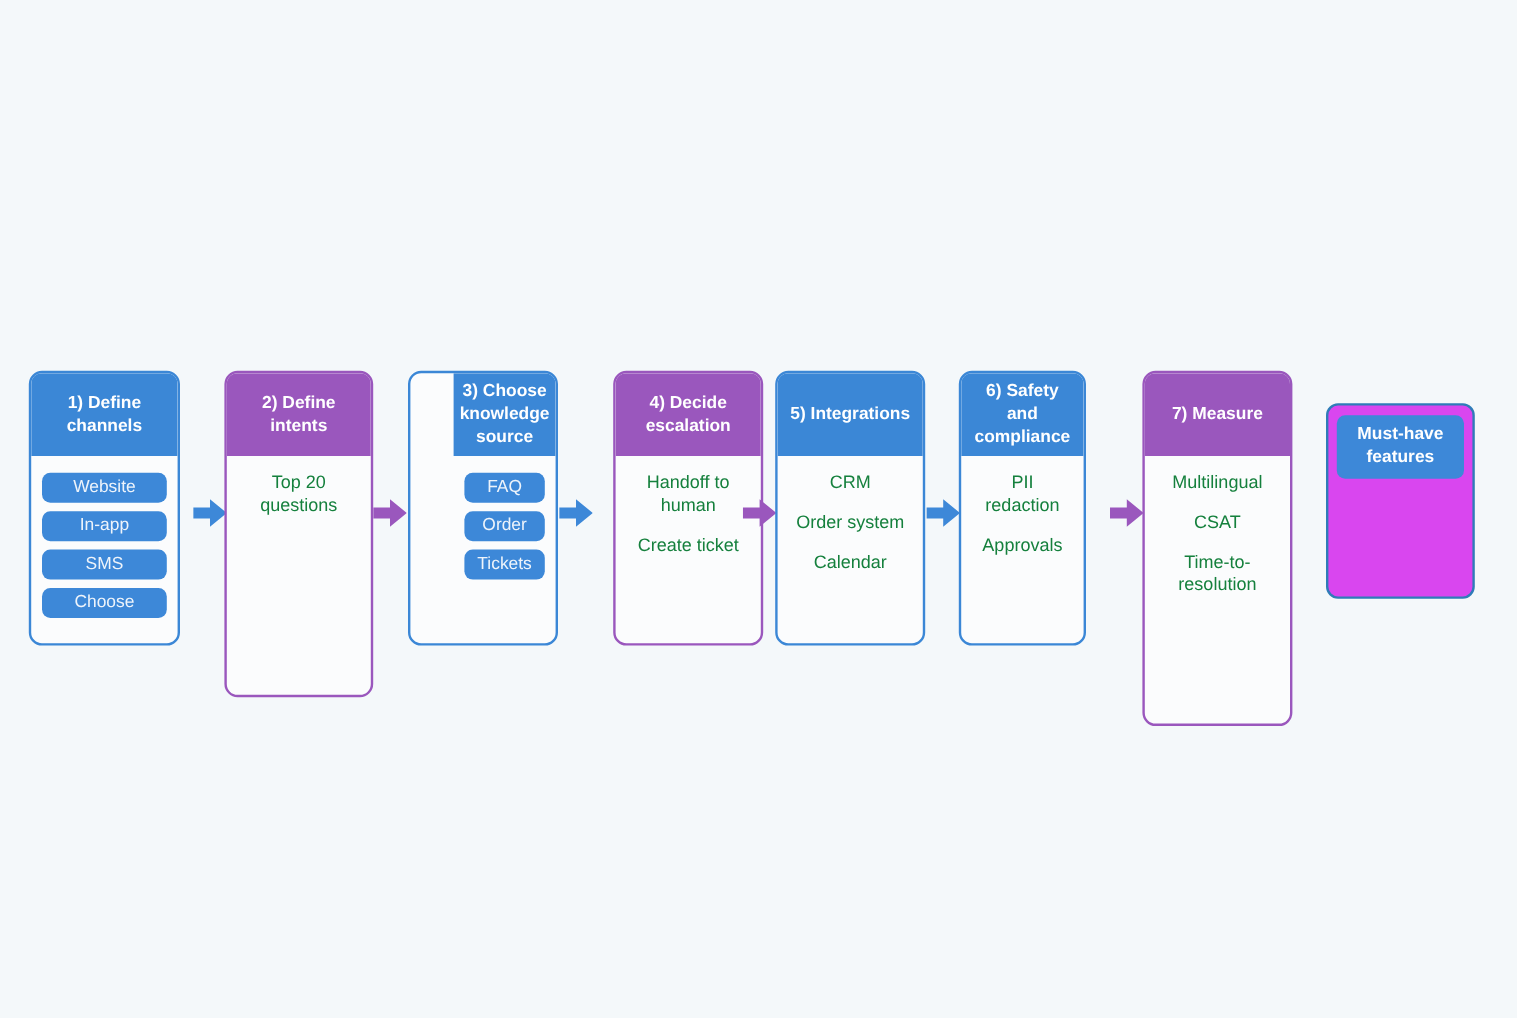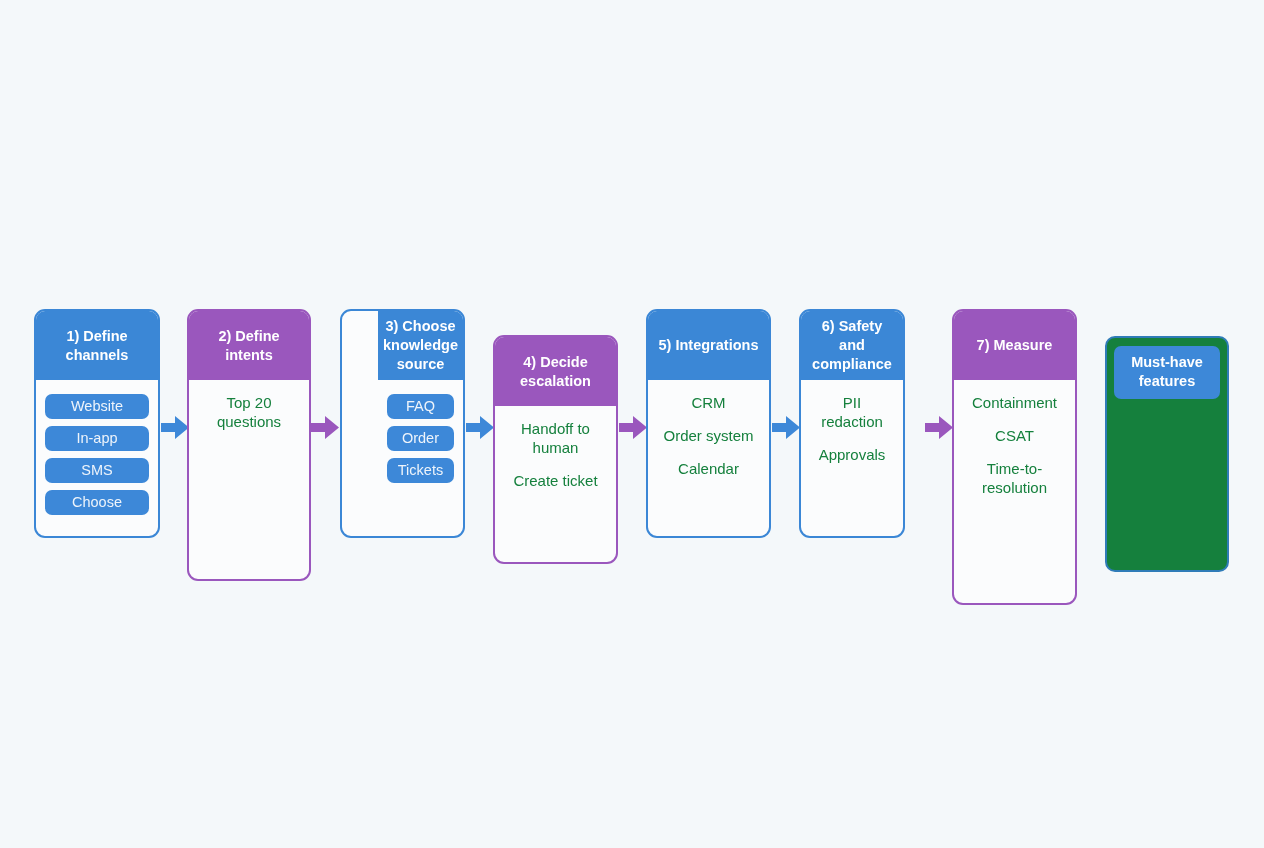--- a/index.html
+++ b/index.html
@@ -98,25 +98,25 @@
     width: 28px;
     height: 27px;
   }
 
   
   .sidebox {
     position: absolute;
     left: 1105px;
     top: 336px;
     width: 124px;
-    height: 236px;
+    height: 163px;
     box-sizing: border-box;
     border: 2px solid #2f7cb8;
     border-radius: 10px;
-    background: #15803d;
+    background: #d946ef;
     padding: 8px 7px 8px 7px;
     display: flex;
     flex-direction: column;
   }
   .sidebox-header {
     box-sizing: border-box;
     width: 100%;
     border-radius: 7px;
     background: #3d88d8;
     color: #ffffff;
@@ -146,21 +146,21 @@
     top: 0;
   }
 </style>
 </head>
 <body>
 
 <div id="stage">
 
   <div class="flow">
 
-    <div class="card blue" style="left:34px; width:126px; height:229px;">
+    <div class="card blue" style="left:24px; width:126px; height:229px;">
       <div class="card-header">1) Define channels</div>
       <div class="card-body pills">
         <div class="pill">Website</div>
         <div class="pill">In-app</div>
         <div class="pill">SMS</div>
         <div class="pill">Choose</div>
       </div>
     </div>
 
     <div class="arrow" style="left:161px;">
@@ -190,21 +190,21 @@
         <div class="pill">Tickets</div>
       </div>
     </div>
 
     <div class="arrow" style="left:466px;">
       <svg width="28" height="27" viewBox="0 0 28 27">
         <polygon points="0,9 14,9 14,2 28,13.5 14,25 14,18 0,18" fill="#3d88d8"></polygon>
       </svg>
     </div>
 
-    <div class="card purple" style="left:493px; width:125px; height:229px;margin-top:26px;">
+    <div class="card purple" style="left:511px; width:125px; height:229px;">
       <div class="card-header">4) Decide escalation</div>
       <div class="card-body">
         <div class="body-line">Handoff to human</div>
         <div class="body-line">Create ticket</div>
       </div>
     </div>
 
     <div class="arrow" style="left:619px;">
       <svg width="28" height="27" viewBox="0 0 28 27">
         <polygon points="0,9 14,9 14,2 28,13.5 14,25 14,18 0,18" fill="#9a57bd"></polygon>
@@ -236,21 +236,21 @@
 
     <div class="arrow" style="left:925px;">
       <svg width="28" height="27" viewBox="0 0 28 27">
         <polygon points="0,9 14,9 14,2 28,13.5 14,25 14,18 0,18" fill="#9a57bd"></polygon>
       </svg>
     </div>
 
     <div class="card purple" style="left:952px; width:125px; height:296px;">
       <div class="card-header">7) Measure</div>
       <div class="card-body">
-        <div class="body-line">Containment</div>
+        <div class="body-line">Multilingual</div>
         <div class="body-line">CSAT</div>
         <div class="body-line">Time-to-resolution</div>
       </div>
     </div>
 
   </div>
 
   <div class="sidebox">
     <div class="sidebox-header">Must-have features</div>
   </div>

